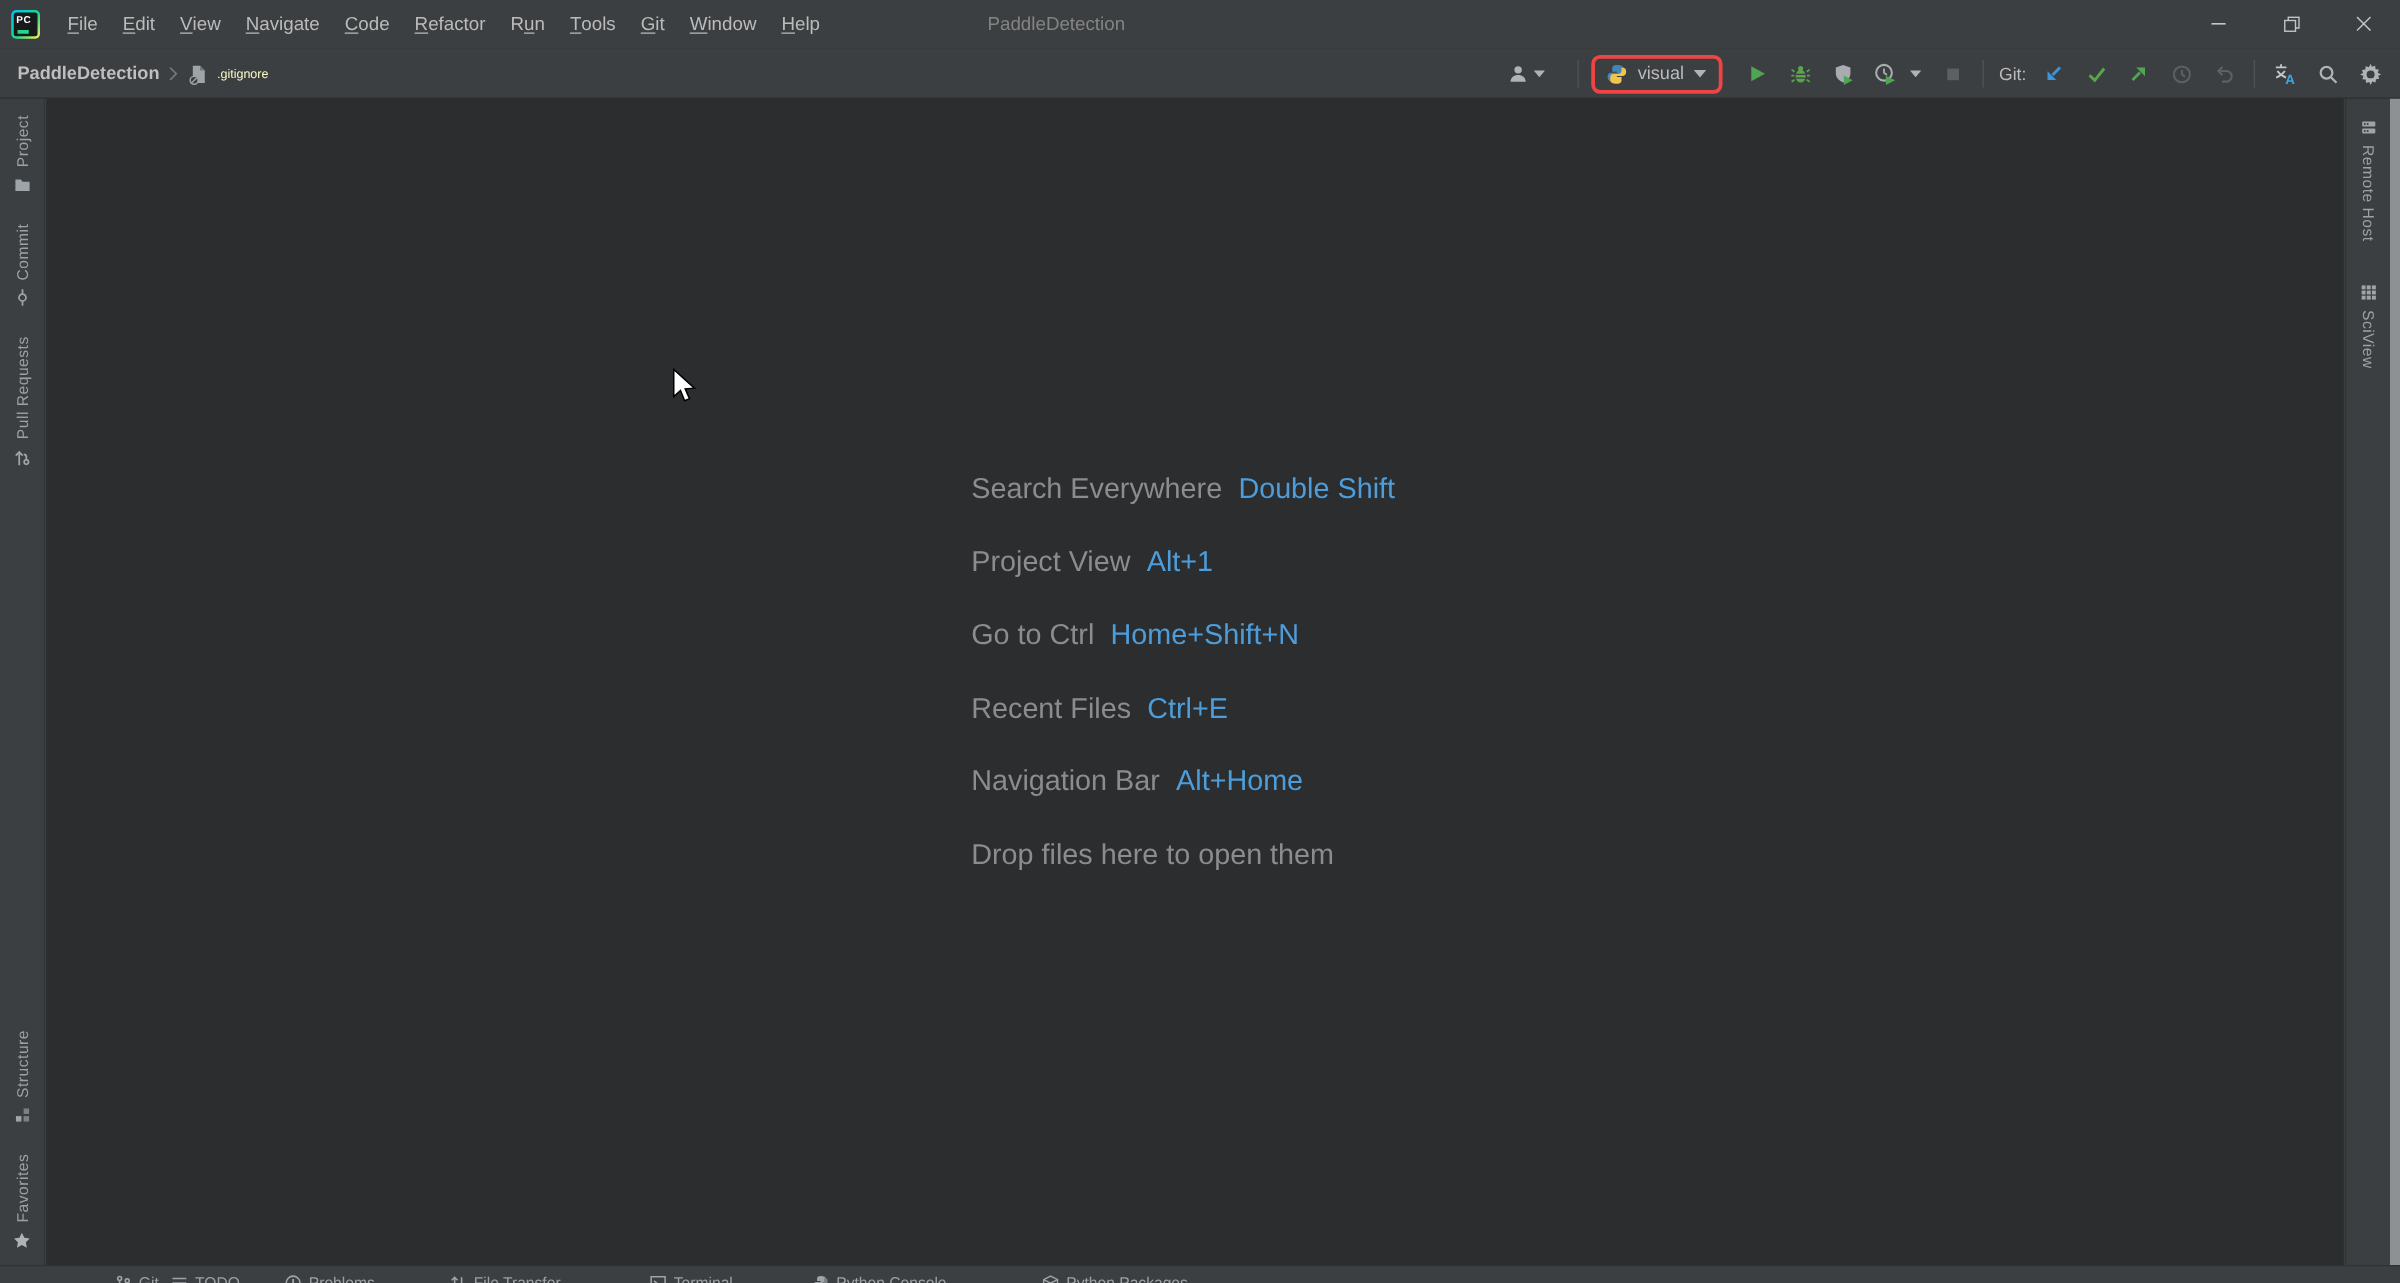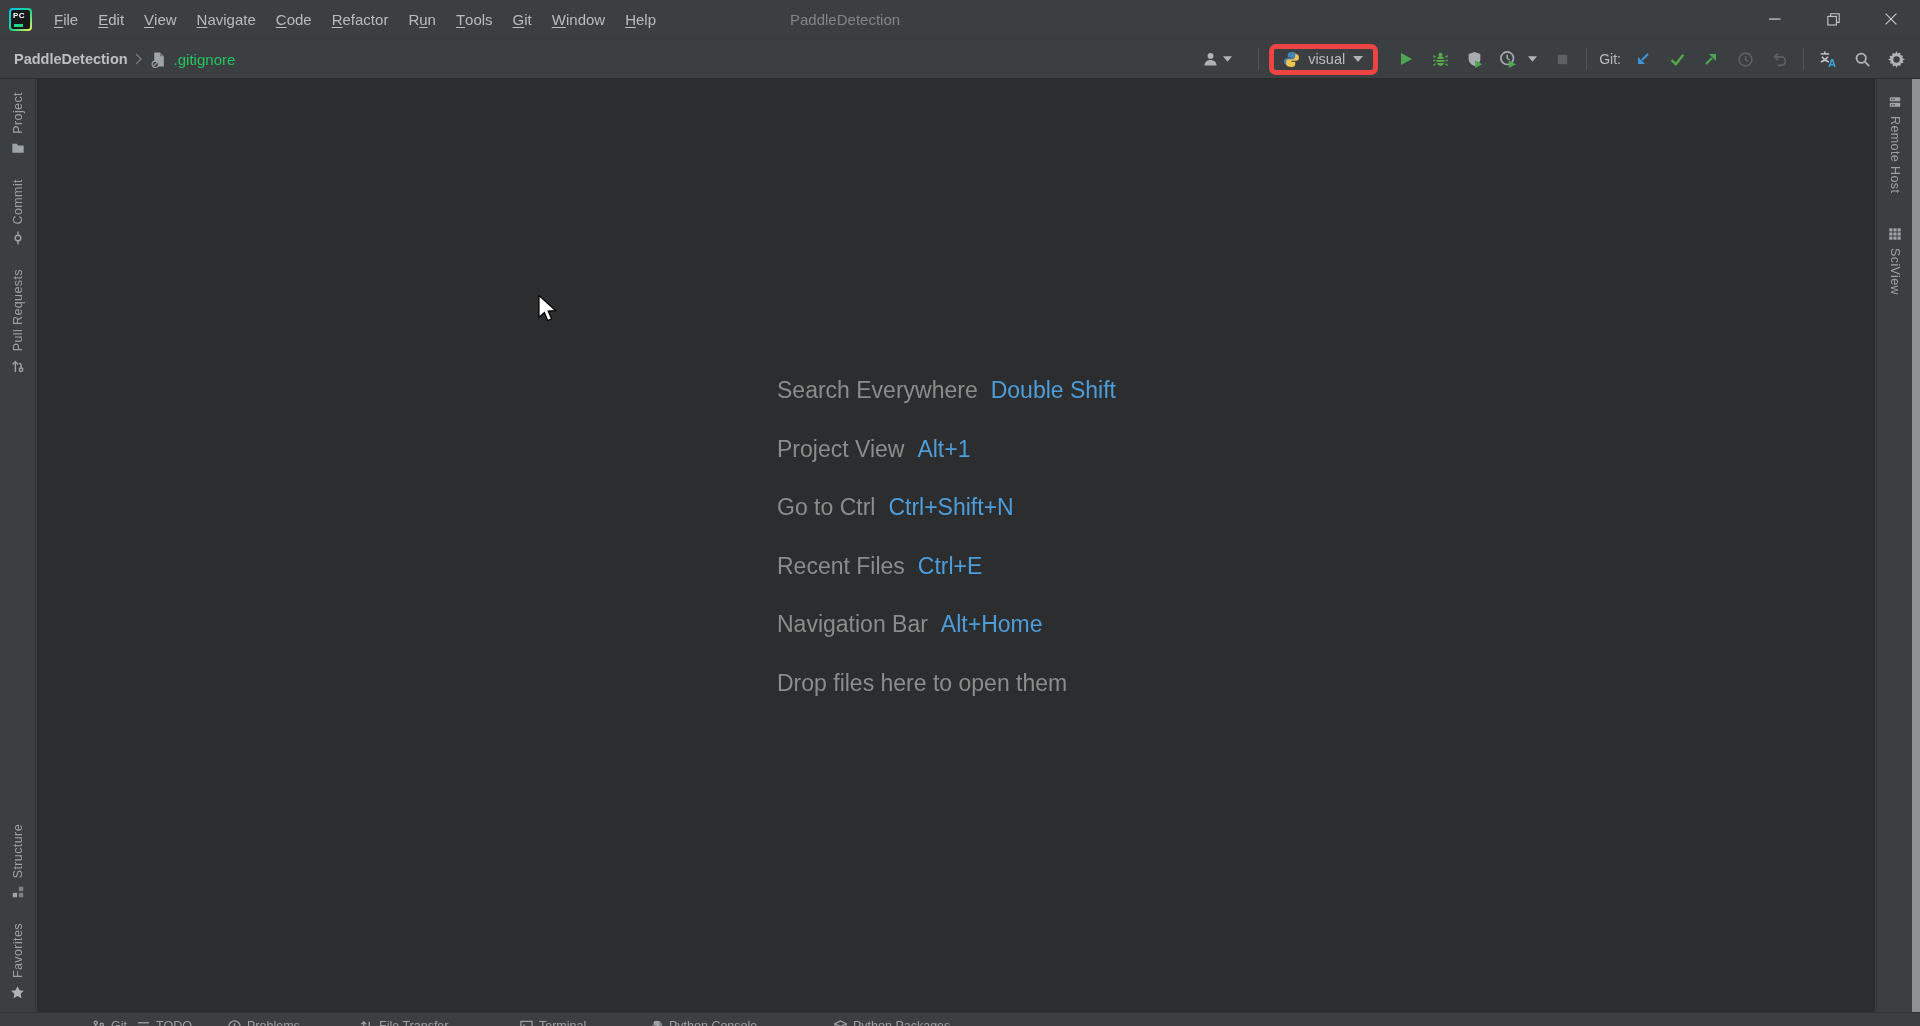--- a/index.html
+++ b/index.html
@@ -24,26 +24,26 @@
   .win-title { position:absolute; left:790px; top:0; height:38px; display:flex; align-items:center;
                color:#848484; font-size:15px; }
   .win-controls { position:absolute; right:0; top:0; height:38px; display:flex; }
   .win-btn { width:58px; height:38px; display:flex; align-items:center; justify-content:center; }
 
   
   .toolbar { position:absolute; left:0; top:38px; width:1920px; height:41px; background:#3C3F41;
              border-top:1px solid #383B3D; border-bottom:1px solid #2A2C2D; }
   .crumbs { position:absolute; left:14px; top:0; height:40px; display:flex; align-items:center; gap:7px; }
   .crumb-project { color:#BFBFBF; font-size:14.5px; font-weight:bold; }
-  .crumb-file { color:#22c55e; font-size:15px; }
+  .crumb-file { color:#fef9c3; font-size:10px; }
   .tb-right { position:absolute; right:10px; top:0; height:40px; display:flex; align-items:center; gap:0; }
   .tb-icon { width:28px; height:28px; display:flex; align-items:center; justify-content:center; border-radius:3px; }
   .tb-gap { width:6px; }
   .tb-sep { width:1px; height:22px; background:#515456; margin:0 10px; }
-  .interp-box { display:flex; align-items:center; gap:8px; border:5px solid #ef4444; border-radius:7px;
+  .interp-box { display:flex; align-items:center; gap:8px; border:3px solid #ef4444; border-radius:7px;
                 height:31px; padding:0 10px 0 9px; margin-right:14px; }
   .interp-label { color:#BBBBBB; font-size:14.5px; }
   .users-wrap { display:flex; align-items:center; gap:4px; margin-right:16px; }
   .gitlabel { color:#BBBBBB; font-size:14px; margin:0 8px 0 2px; }
 
   
   .stripe-left { position:absolute; left:0; top:79px; width:36px; height:933px; background:#3C3F41;
                  border-right:1px solid #323537; display:flex; flex-direction:column; align-items:center; }
   .stripe-right { position:absolute; right:8px; top:79px; width:36px; height:933px; background:#3C3F41;
                   border-left:1px solid #323537; display:flex; flex-direction:column; align-items:center; }
@@ -388,21 +388,21 @@
     <div class="hint-row" style="left:740px; top:298px">
       <span class="hint-label">Search Everywhere</span>
       <span class="hint-key">Double Shift</span>
     </div>
     <div class="hint-row" style="left:740px; top:357px">
       <span class="hint-label">Project View</span>
       <span class="hint-key">Alt+1</span>
     </div>
     <div class="hint-row" style="left:740px; top:415px">
       <span class="hint-label">Go to Ctrl</span>
-      <span class="hint-key">Ctrl+Shift+N</span>
+      <span class="hint-key">Home+Shift+N</span>
     </div>
     <div class="hint-row" style="left:740px; top:474px">
       <span class="hint-label">Recent Files</span>
       <span class="hint-key">Ctrl+E</span>
     </div>
     <div class="hint-row" style="left:740px; top:532px">
       <span class="hint-label">Navigation Bar</span>
       <span class="hint-key">Alt+Home</span>
     </div>
     <div class="hint-row" style="left:740px; top:591px">

